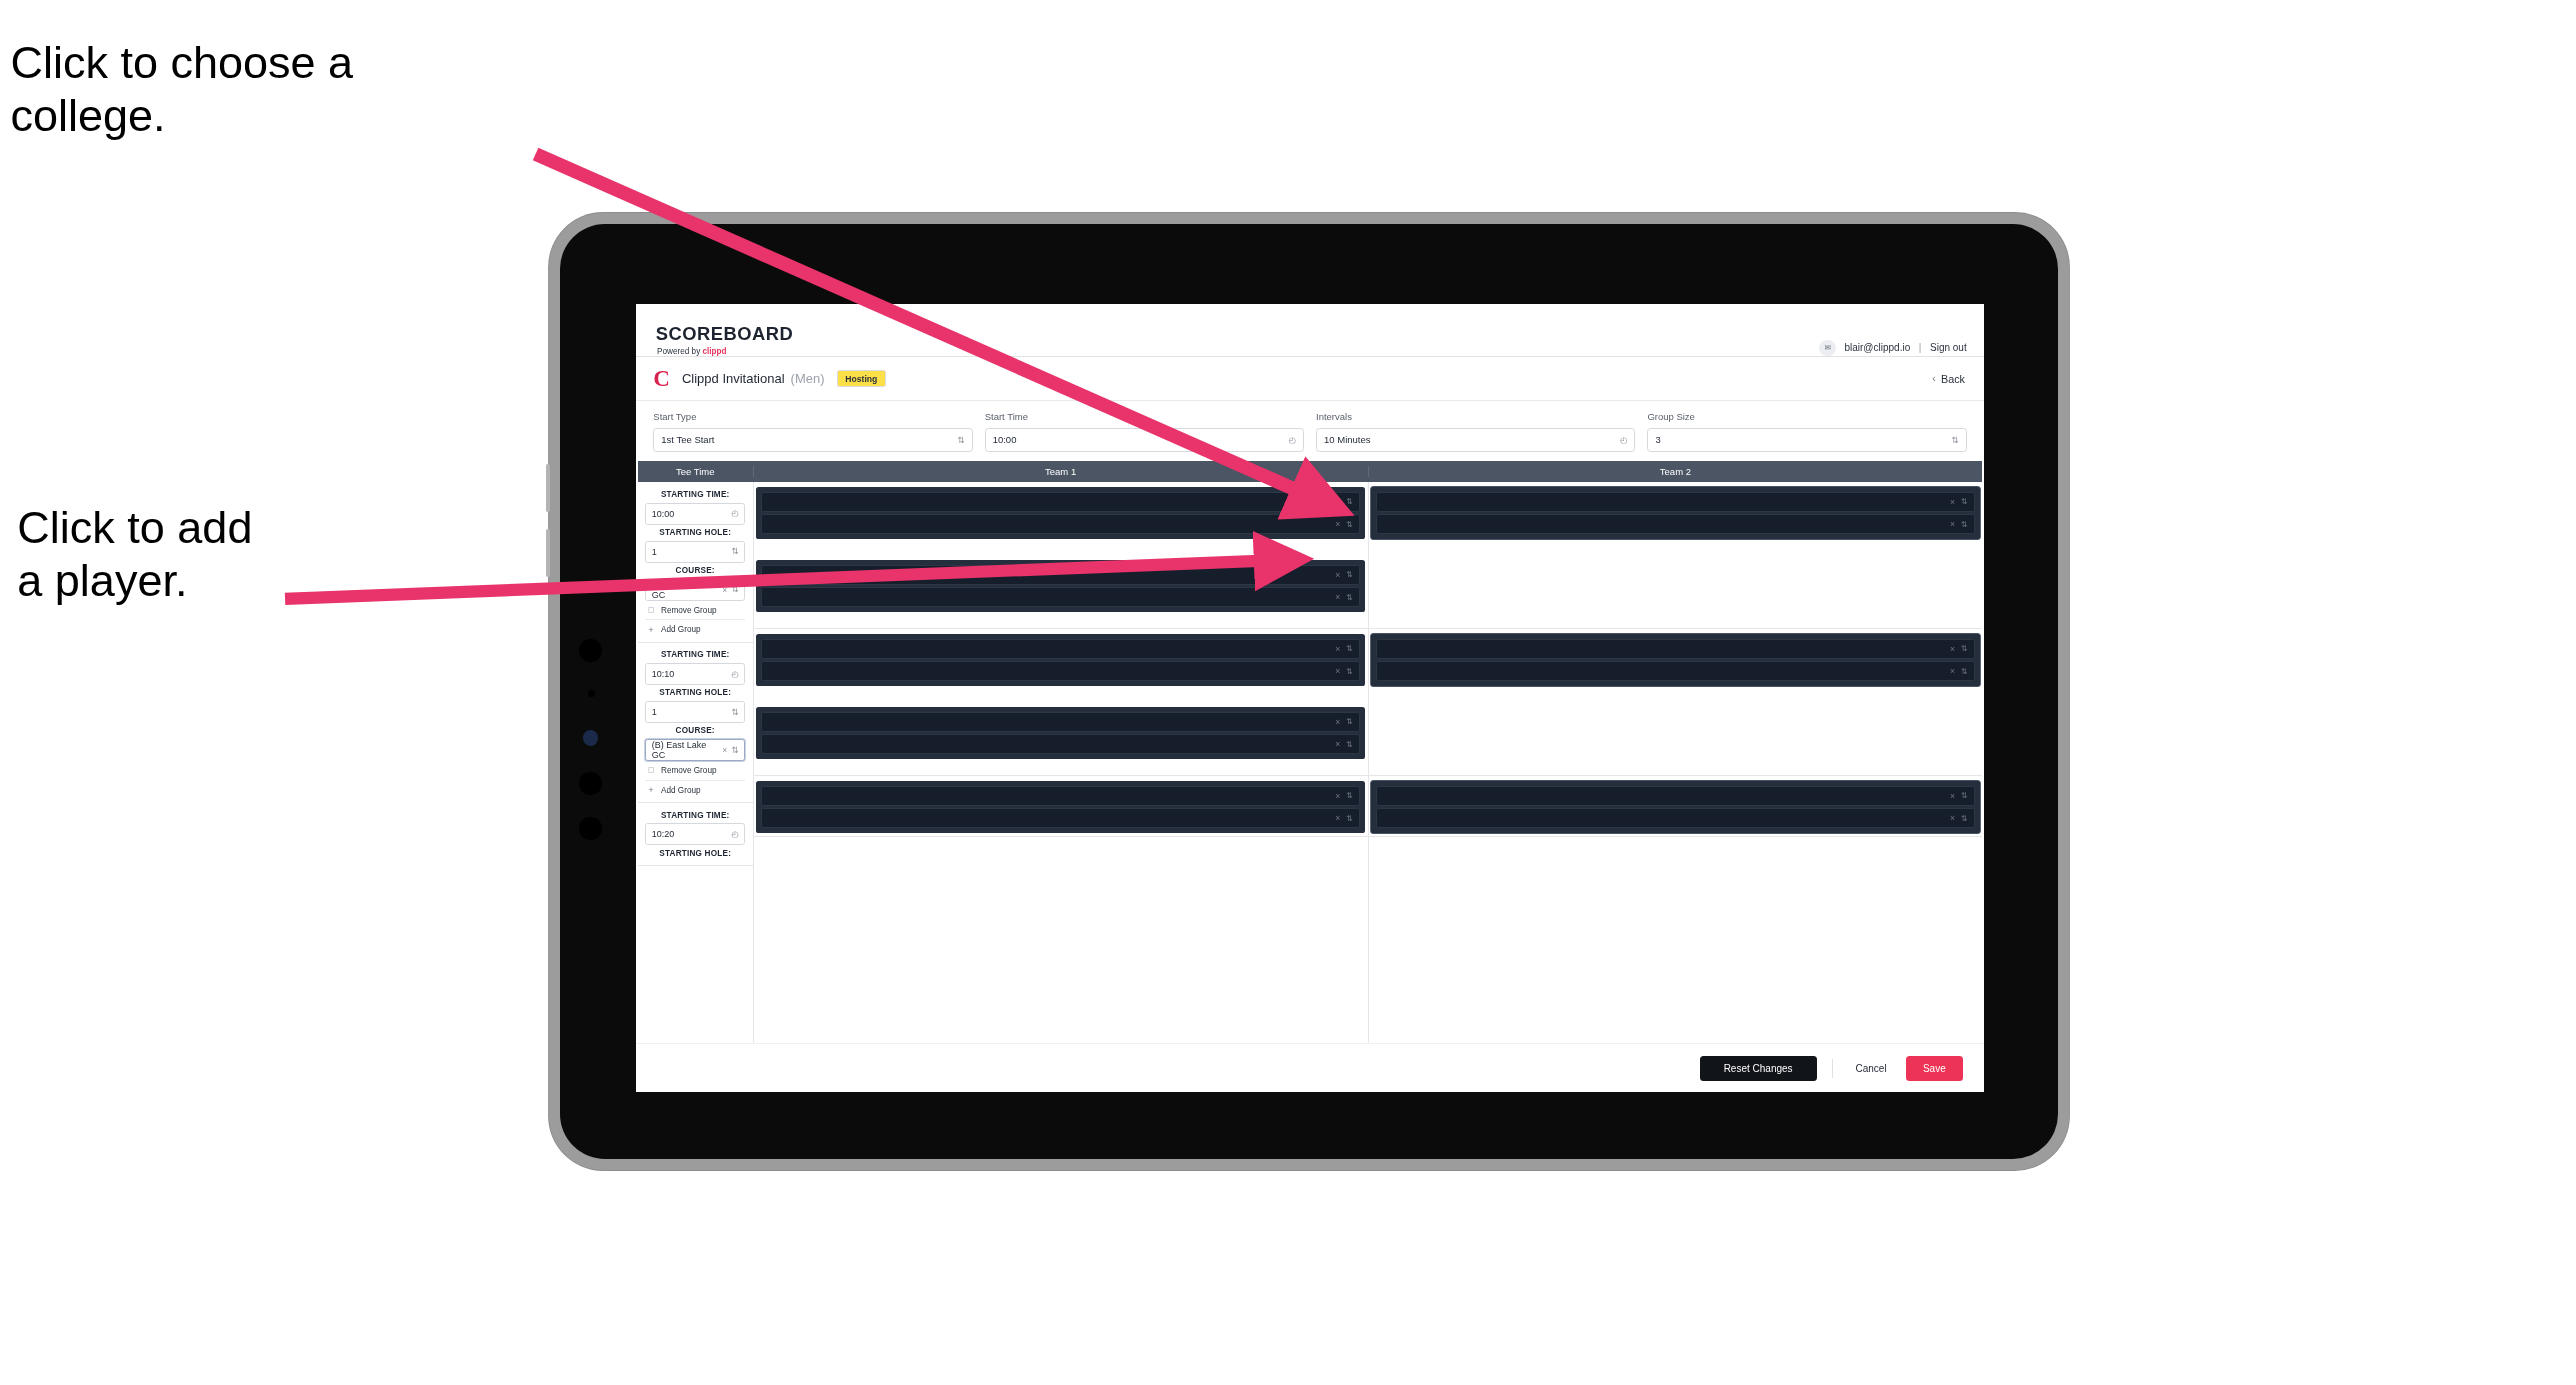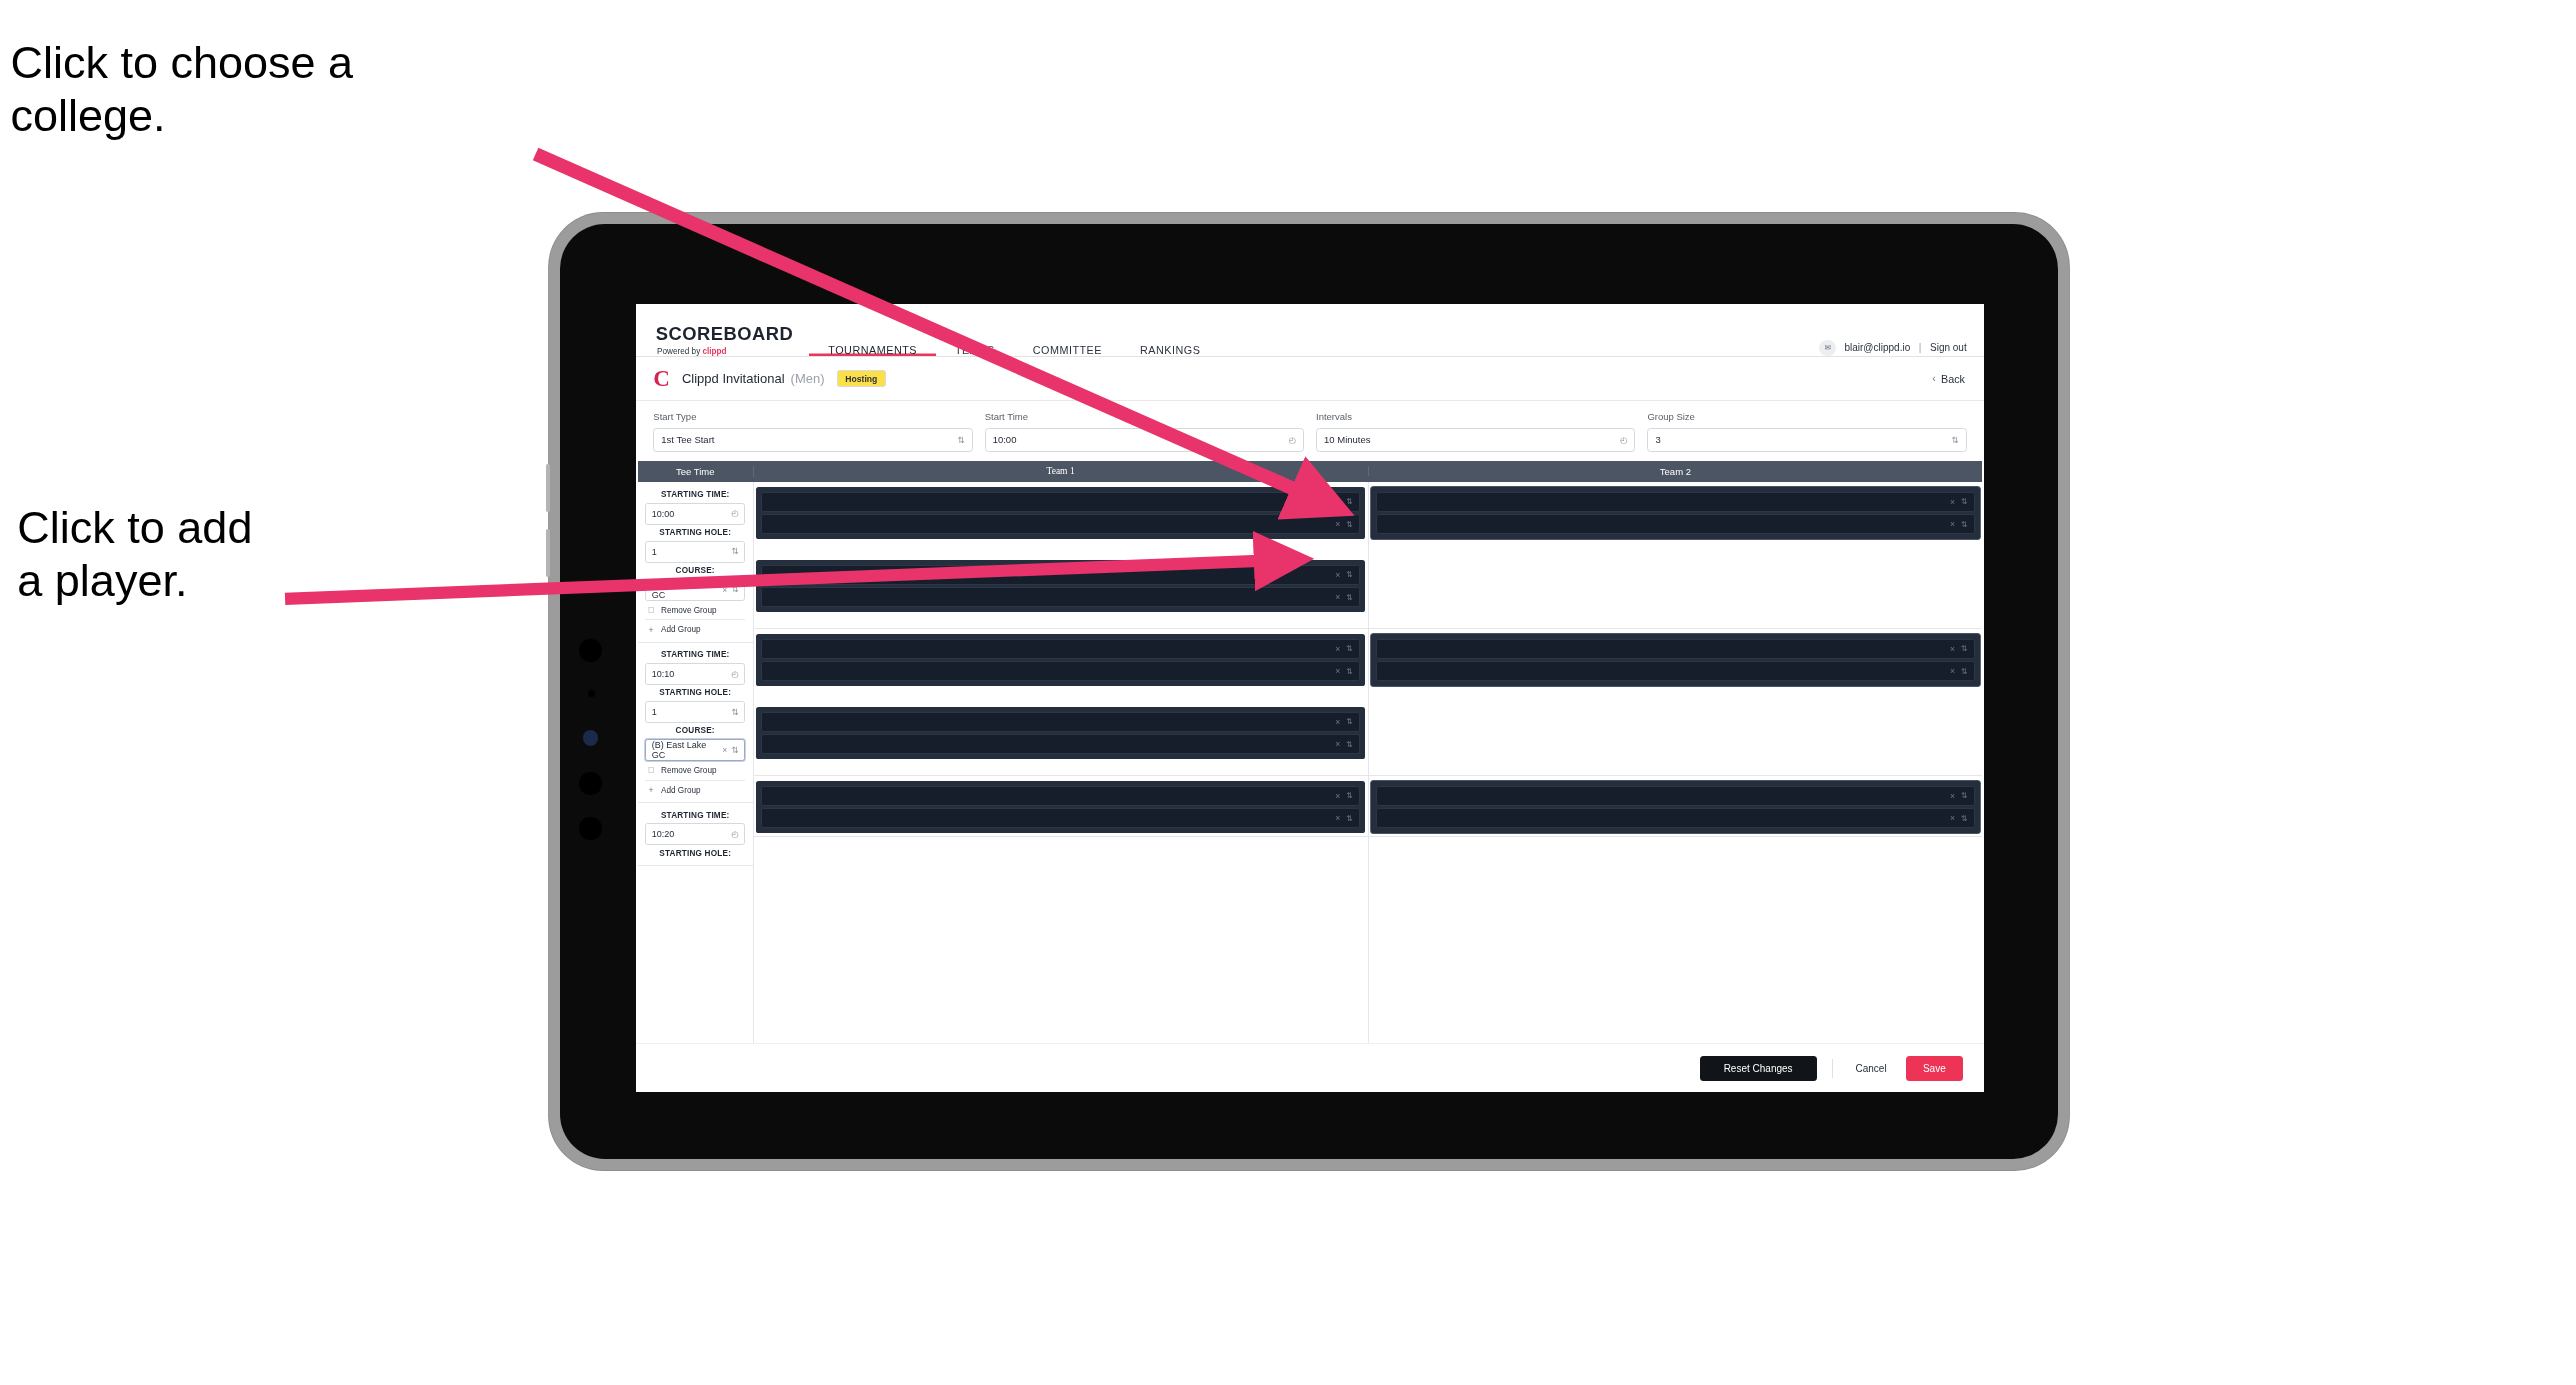--- a/index.html
+++ b/index.html
@@ -106,21 +106,21 @@
   .ctl-icon{font-size:8.6px;color:#8b919b;line-height:1;}
   .stepper{font-size:8.6px;color:#8b919b;line-height:1;}
 
   
   .table-head{
     display:flex;background:#4b5563;color:#fff;height:21.6px;align-items:center;
     font-size:9.5px;margin:0 1.7px;
   }
   .th{ text-align:center;}
   .th.tee{width:115px;min-width:115px;border-right:0.9px solid #606a79;}
-  .th.t1{flex:1;border-right:0.9px solid #606a79;font-family:Liberation Serif, serif;}
+  .th.t1{flex:1;border-right:0.9px solid #606a79;}
   .th.t2{flex:1;}
 
   .table-body{flex:1;display:flex;overflow:hidden;margin:0 1.7px;background:#fff;}
   .col-tee{
     width:115px;min-width:115px;border-right:0.9px solid #e4e6e9;
     display:flex;flex-direction:column;
   }
   .col-team{flex:1;border-right:0.9px solid #e4e6e9;display:flex;flex-direction:column;}
   .col-team:last-child{border-right:none;}
 
@@ -191,26 +191,20 @@
   </div>
 </div>
 
 <div class="app">
 
   <div class="navbar">
     <div class="brand">
       <div class="brand-main">SCOREBOARD</div>
       <div class="brand-sub"><span>Powered by </span><b>clippd</b></div>
     </div>
-    <div class="nav-items">
-      <div class="nav-item active">TOURNAMENTS</div>
-      <div class="nav-item">TEAMS</div>
-      <div class="nav-item">COMMITTEE</div>
-      <div class="nav-item">RANKINGS</div>
-    </div>
     <div class="nav-right">
       <div class="avatar">✉</div>
       <div class="nav-email">blair@clippd.io</div>
       <div class="nav-sep">|</div>
       <div class="nav-signout">Sign out</div>
     </div>
   </div>
 
   <div class="tourbar">
     <div class="clippd-c">C</div>

